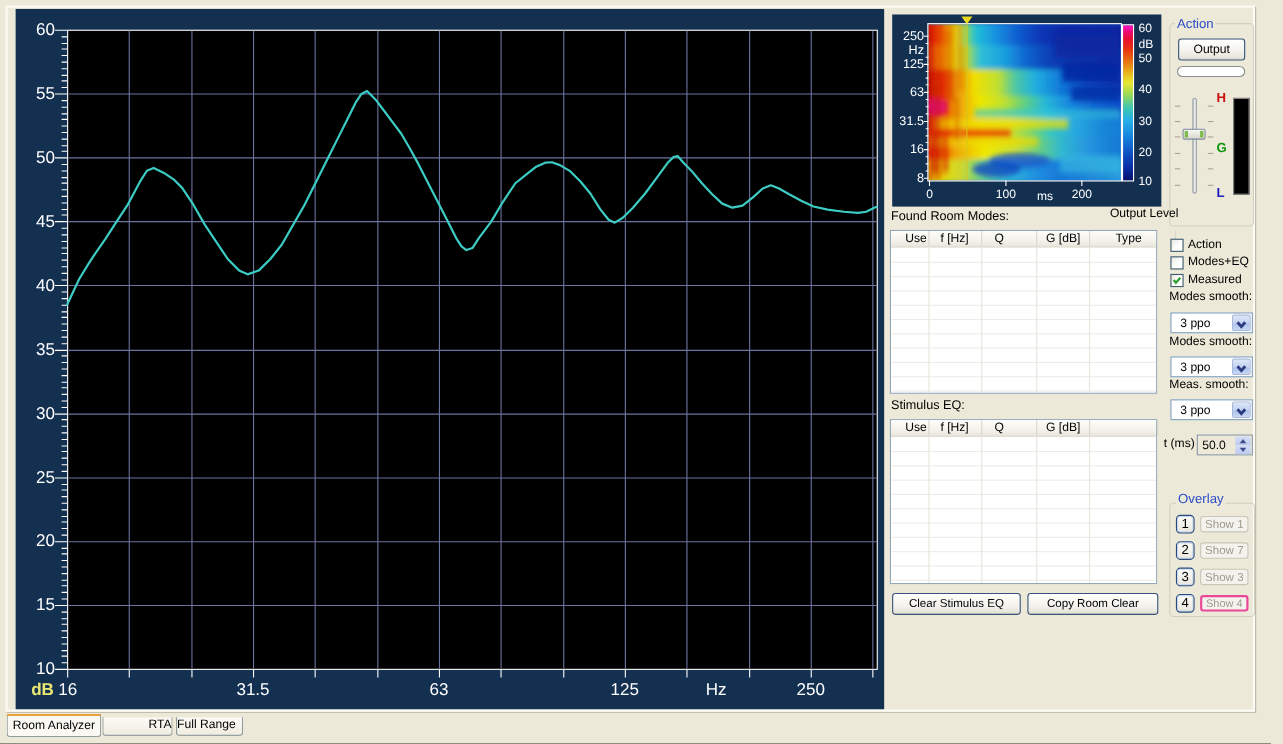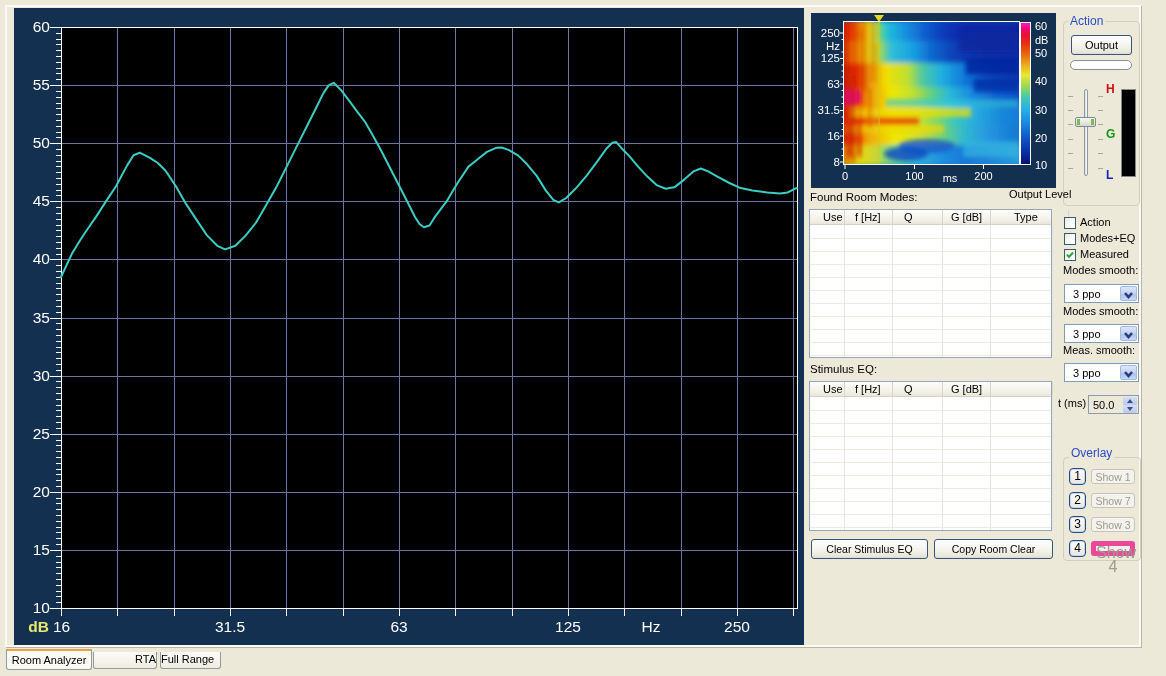--- a/index.html
+++ b/index.html
@@ -343,15 +343,15 @@
   </div>
 <div class="gbox" style="left:1063px;top:457px;width:78px;height:104px"></div>
 <div class="glab" style="left:1069px;top:446px">Overlay</div>
 <div class="abs" style="left:1069px;top:468px;width:17px;height:17px;border:1.5px solid #2A4A80;border-radius:4px;background:linear-gradient(180deg,#FDFDFB,#E9E7DD);font-size:12px;text-align:center;line-height:14px;box-sizing:border-box;box-shadow:0 0 0 1px #C8D8EC inset">1</div>
 <div class="abs" style="left:1091px;top:469px;width:44px;height:15px;border:1px solid #C9C6B8;border-radius:3px;background:#F3F2EC;font-size:10.5px;color:#9D9A8E;text-align:center;line-height:14px;box-sizing:border-box">Show 1</div>
 <div class="abs" style="left:1069px;top:492px;width:17px;height:17px;border:1.5px solid #2A4A80;border-radius:4px;background:linear-gradient(180deg,#FDFDFB,#E9E7DD);font-size:12px;text-align:center;line-height:14px;box-sizing:border-box;box-shadow:0 0 0 1px #C8D8EC inset">2</div>
 <div class="abs" style="left:1091px;top:493px;width:44px;height:15px;border:1px solid #C9C6B8;border-radius:3px;background:#F3F2EC;font-size:10.5px;color:#9D9A8E;text-align:center;line-height:14px;box-sizing:border-box">Show 7</div>
 <div class="abs" style="left:1069px;top:516px;width:17px;height:17px;border:1.5px solid #2A4A80;border-radius:4px;background:linear-gradient(180deg,#FDFDFB,#E9E7DD);font-size:12px;text-align:center;line-height:14px;box-sizing:border-box;box-shadow:0 0 0 1px #C8D8EC inset">3</div>
 <div class="abs" style="left:1091px;top:517px;width:44px;height:15px;border:1px solid #C9C6B8;border-radius:3px;background:#F3F2EC;font-size:10.5px;color:#9D9A8E;text-align:center;line-height:14px;box-sizing:border-box">Show 3</div>
 <div class="abs" style="left:1069px;top:540px;width:17px;height:17px;border:1.5px solid #2A4A80;border-radius:4px;background:linear-gradient(180deg,#FDFDFB,#E9E7DD);font-size:12px;text-align:center;line-height:14px;box-sizing:border-box;box-shadow:0 0 0 1px #C8D8EC inset">4</div>
-<div class="abs" style="left:1091px;top:541px;width:44px;height:15px;border:5px solid #ec4899;border-radius:3px;background:#F3F2EC;font-size:16px;color:#9D9A8E;text-align:center;line-height:14px;box-sizing:border-box">Show 4</div>
+<div class="abs" style="left:1091px;top:541px;width:44px;height:15px;border:2px solid #ec4899;border-radius:3px;background:#F3F2EC;font-size:10px;color:#9D9A8E;text-align:center;line-height:14px;box-sizing:border-box">Show 4</div>
 <div class="abs" style="left:6px;top:649px;width:86px;height:21px;background:#FAF9F4;border:1px solid #919B9C;border-top:2px solid #E9A23B;border-radius:0 0 3px 3px;box-sizing:border-box;font-size:11px;text-align:center;line-height:18px;white-space:nowrap">Room Analyzer</div>
 <div class="abs" style="left:93px;top:652px;width:64px;height:17px;background:linear-gradient(180deg,#FCFBF6,#EFEDE1);border:1px solid #919B9C;border-top:none;border-radius:0 0 3px 3px;box-sizing:border-box;font-size:11px;text-align:right;line-height:15px;white-space:nowrap">RTA</div>
 <div class="abs" style="left:160px;top:652px;width:61px;height:17px;background:linear-gradient(180deg,#FCFBF6,#EFEDE1);border:1px solid #919B9C;border-top:none;border-radius:0 0 3px 3px;box-sizing:border-box;font-size:11px;line-height:15px;white-space:nowrap">Full Range</div>
 </body></html>

